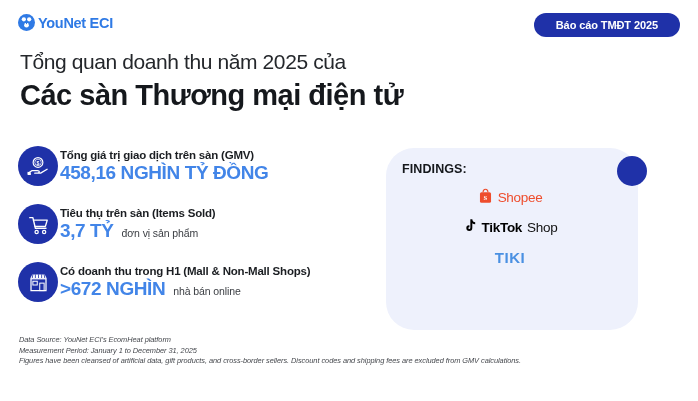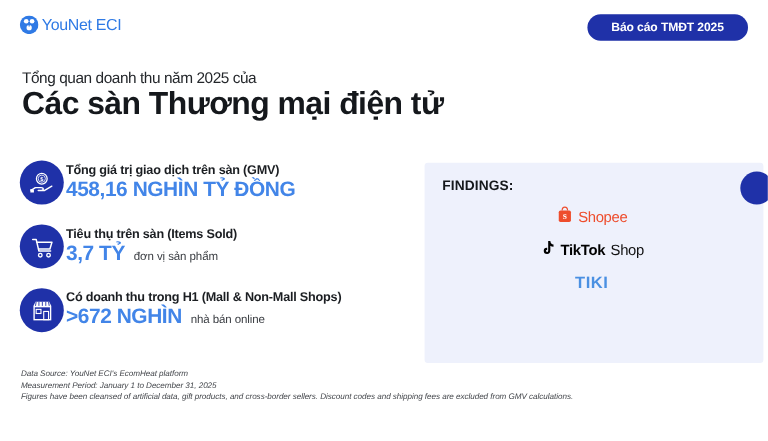--- a/index.html
+++ b/index.html
@@ -31,21 +31,21 @@
     left: 0;
     top: 0;
   }
   .logo-mark {
     width: 17px;
     height: 17px;
     flex: 0 0 17px;
   }
   .logo-text {
     font-size: 14.5px;
-    font-weight: normal;
+    font-weight: bold;
     color: #2f7ae5;
     letter-spacing: -0.3px;
     white-space: nowrap;
   }
   .badge {
     position: absolute;
     right: 0;
     top: -1px;
     background: #1f31a8;
     color: #ffffff;
@@ -55,25 +55,24 @@
     font-weight: bold;
     letter-spacing: -0.1px;
     white-space: nowrap;
   }
 
   
   .title-1 {
     position: absolute;
     top: 50px;
     left: 20px;
-    font-size: 14px;
+    font-size: 21px;
     color: #24272b;
     letter-spacing: -0.4px;
     white-space: nowrap;
-    margin-top: 12px;
   }
   .title-2 {
     position: absolute;
     top: 79px;
     left: 20px;
     font-size: 29px;
     font-weight: bold;
     color: #15181c;
     letter-spacing: -0.5px;
     white-space: nowrap;
@@ -132,24 +131,24 @@
     color: #3a3d42;
     letter-spacing: -0.1px;
     white-space: nowrap;
   }
 
   
   .findings {
     position: absolute;
     top: 148px;
     left: 386px;
-    width: 308px;
+    width: 252px;
     height: 182px;
     background: #eef1fc;
-    border-radius: 3px;
+    border-radius: 28px;
     padding: 14px 20px 0 16px;
     box-sizing: border-box;
   }
   .findings-dot {
     position: absolute;
     width: 30px;
     height: 30px;
     border-radius: 50%;
     background: #1f31a8;
     right: -9px;

